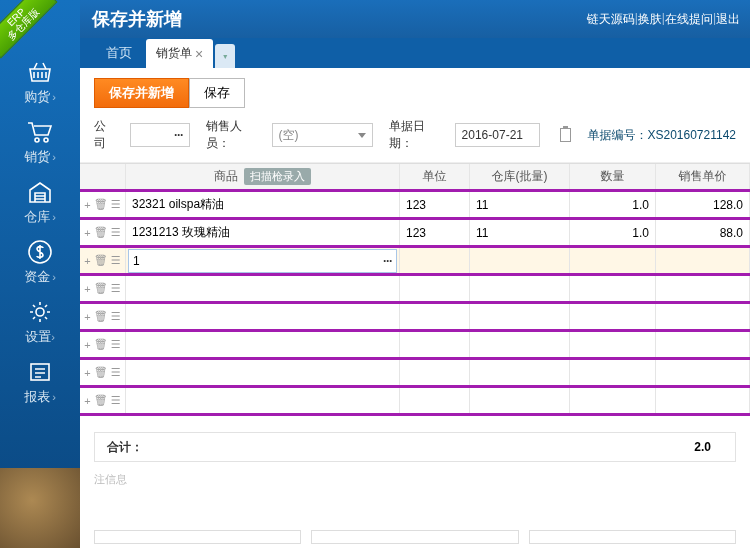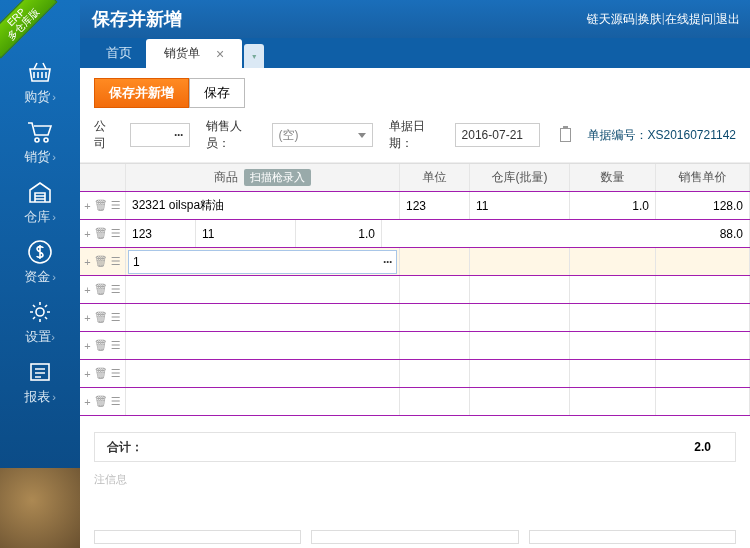--- a/index.html
+++ b/index.html
@@ -12,21 +12,21 @@
 
 .topbar { height: 38px; background: linear-gradient(#1a6eba, #175fa2); color: #fff; display: flex; align-items: center; padding-left: 92px; padding-right: 10px; }
 .brand { font-size: 18px; font-weight: bold; }
 .toplinks { margin-left: auto; display: flex; font-size: 12px; }
 .toplinks span.sep { opacity: .6; }
 .toplinks a { color: #fff; text-decoration: none; cursor: pointer; }
 
 
 .tabrow { height: 30px; background: #0f5fa7; display: flex; align-items: flex-end; padding-left: 92px; }
 .tab-home { color: #cde3f5; padding: 6px 14px; cursor: pointer; font-size: 13px; }
-.tab-active { background: #fff; color: #333; padding: 6px 18px; border-top-left-radius: 3px; border-top-right-radius: 3px; display: flex; align-items: center; gap: 16px; }
+.tab-active { background: #fff; color: #333; padding: 6px 10px; border-top-left-radius: 3px; border-top-right-radius: 3px; display: flex; align-items: center; gap: 3px; }
 .tab-close { color: #888; font-size: 14px; cursor: pointer; }
 .tab-add { width: 20px; height: 24px; background: #dbe9f5; margin-left: 2px; border-top-left-radius: 3px; border-top-right-radius: 3px; display: flex; align-items: center; justify-content: center; color: #6b8; }
 .tab-add::after { content: "▾"; color: #7a9; font-size: 8px; }
 
 
 .sidebar { position: absolute; left: 0; top: 0; width: 80px; height: 548px; background: linear-gradient(#1571bf, #0c4e8a 80%, #0a4680); color: #d5e4f0; z-index: 50; }
 .sb-items { margin-top: 50px; }
 .sb-item { text-align: center; padding: 8px 0 4px; cursor: pointer; }
 .sb-item .lbl { font-size: 13px; margin-top: 2px; display: flex; justify-content: center; align-items: center; gap: 2px; }
 .sb-item .lbl::after { content: "›"; font-size: 11px; opacity: .7; }
@@ -42,21 +42,21 @@
 .filter-row { display: flex; align-items: center; gap: 16px; padding: 4px 14px 10px; border-bottom: 1px solid #eee; color: #333; }
 .fld { height: 24px; border: 1px solid #ccc; background: #fff; display: flex; align-items: center; padding: 0 6px; }
 .fld-sm { width: 70px; position: relative; }
 .fld-drop { width: 120px; position: relative; }
 .fld-date { width: 100px; position: relative; }
 .dots { color: #333; font-weight: bold; letter-spacing: -1px; }
 .doc-no { margin-left: auto; color: #0c4a6e; white-space: nowrap; }
 
 
 .grid { border-top: 1px solid #ddd; }
-.grow { display: flex; border-bottom: 1px solid #a21caf; height: 28px; font-size: 12px; background: #fff; }
+.grow { display: flex; border-bottom: 3px solid #a21caf; height: 28px; font-size: 12px; background: #fff; }
 .grow.head { background: #f4f4f4; color: #555; font-weight: normal; text-align: center; }
 .grow.active { background: #fff7e6; }
 .gcell { border-right: 1px solid #e5e5e5; padding: 0 6px; display: flex; align-items: center; overflow: hidden; }
 .c-ops { width: 46px; flex: none; justify-content: center; gap: 3px; color: #999; }
 .c-ops span { cursor: pointer; font-size: 11px; }
 .c-prod { width: 274px; flex: none; position: relative; }
 .c-unit { width: 70px; flex: none; }
 .c-wh { width: 100px; flex: none; }
 .c-qty { width: 86px; flex: none; justify-content: flex-end; }
 .c-price { flex: 1; justify-content: flex-end; }
@@ -237,20 +237,21 @@
       <div class="gcell c-qty">1.0</div>
       <div class="gcell c-price">128.0</div>
     </div>
 
     <div class="grow">
       <div class="gcell c-ops">
           <span>+</span>
           <span>🗑</span>
           <span>☰</span>
         </div>
+      <div class="gcell c-prod">1231213 玫瑰精油</div>
       <div class="gcell c-unit">123</div>
       <div class="gcell c-wh">11</div>
       <div class="gcell c-qty">1.0</div>
       <div class="gcell c-price">88.0</div>
     </div>
 
     <div class="grow active">
       <div class="gcell c-ops">
           <span>+</span>
           <span>🗑</span>

